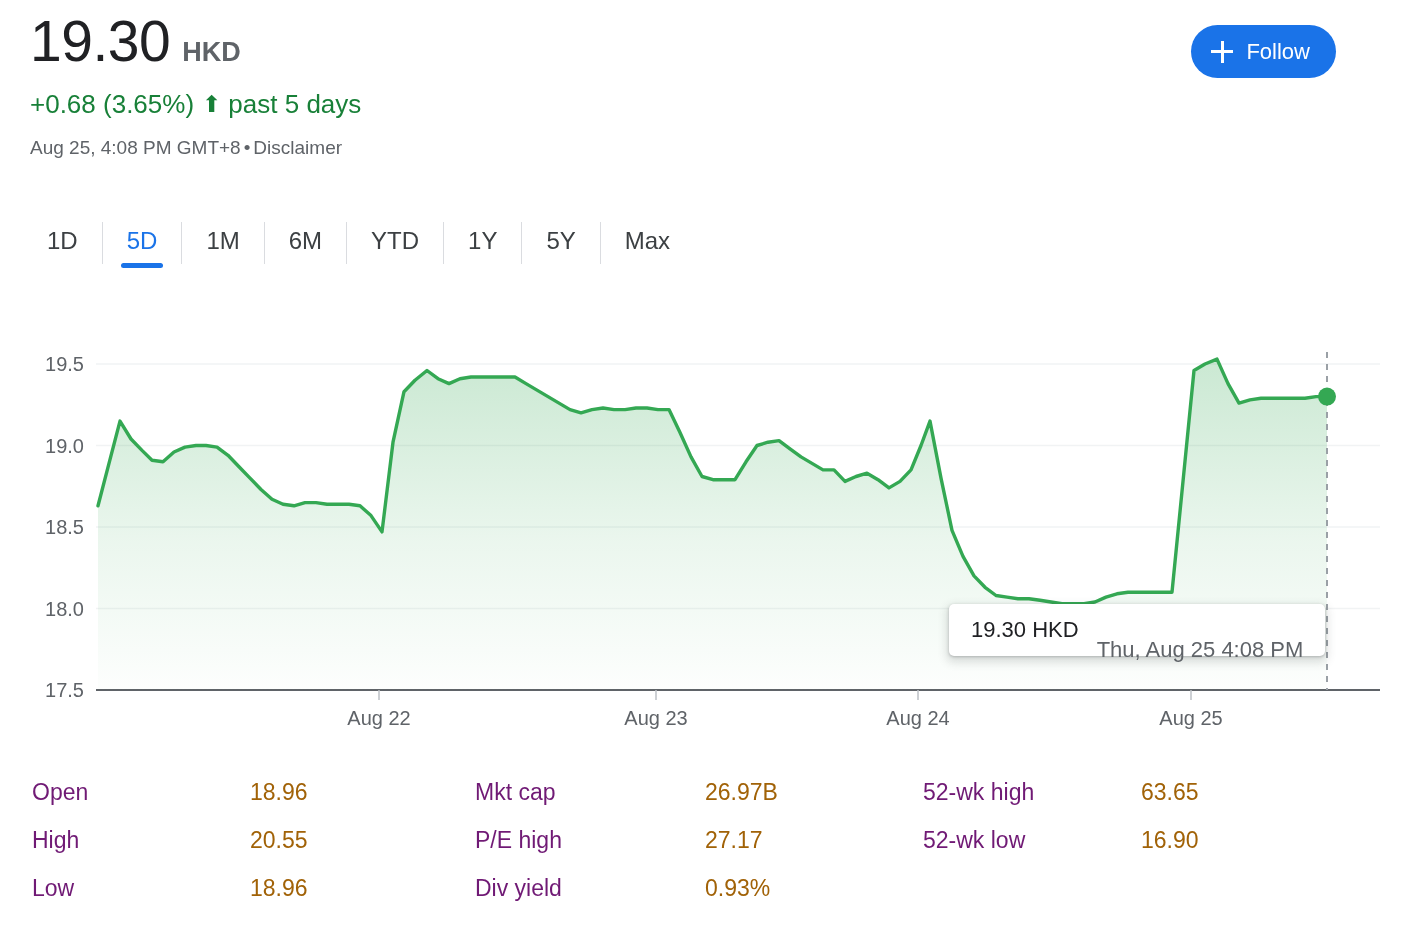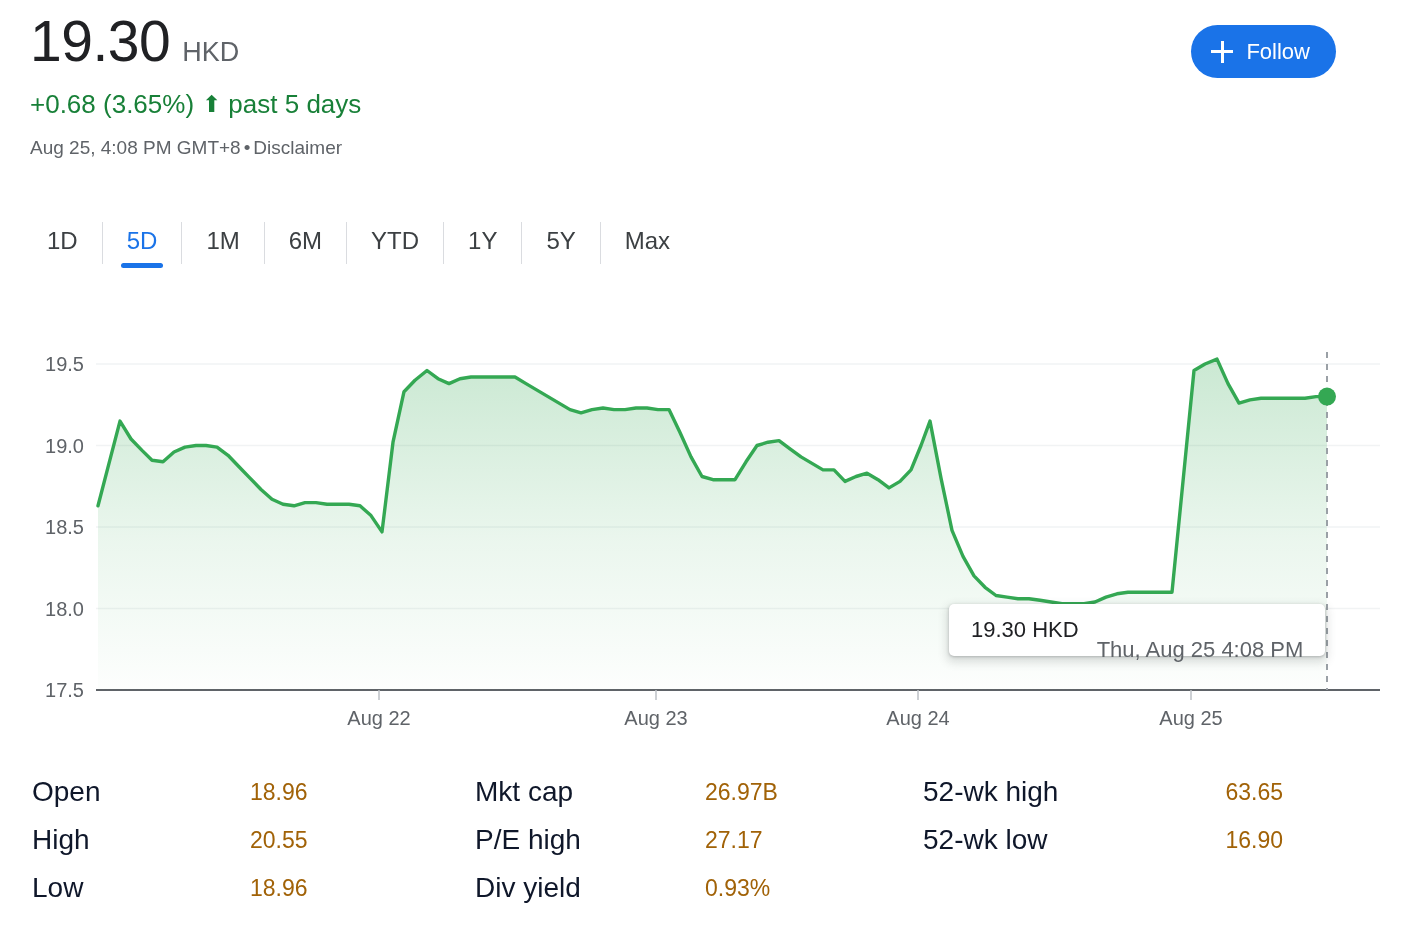--- a/index.html
+++ b/index.html
@@ -31,21 +31,21 @@
     font-size: 57px;
     line-height: 66px;
     font-weight: 400;
     color: #202124;
     letter-spacing: -0.5px;
   }
   .currency {
     font-size: 27px;
     color: #5f6368;
     margin-left: 12px;
-    font-weight: 400;
+    font-weight: 700;
   }
   .change-row {
     margin-top: 14px;
     font-size: 26px;
     color: #188038;
     line-height: 32px;
     display: flex;
     align-items: center;
   }
   .arrow-up {
@@ -195,32 +195,32 @@
   .stats {
     position: absolute;
     left: 32px;
     top: 768px;
     width: 1310px;
     display: grid;
     grid-template-columns: 218px 225px 230px 218px 218px 180px;
     row-gap: 0;
   }
   .stat-label {
-    font-size: 28px;
-    color: #0f172a;
+    font-size: 23px;
+    color: #701a75;
     line-height: 48px;
     height: 48px;
   }
   .stat-value {
     font-size: 23px;
     color: #a16207;
     line-height: 48px;
     height: 48px;
   }
-  .stat-value.right { text-align: right; padding-right: 38px; }
+  .stat-value.right { text-align: left; padding-right: 38px; }
 </style>
 </head>
 <body>
 
 <div class="header">
   <div class="price-row">
     <span class="price">19.30</span>
     <span class="currency">HKD</span>
   </div>
   <div class="change-row">

